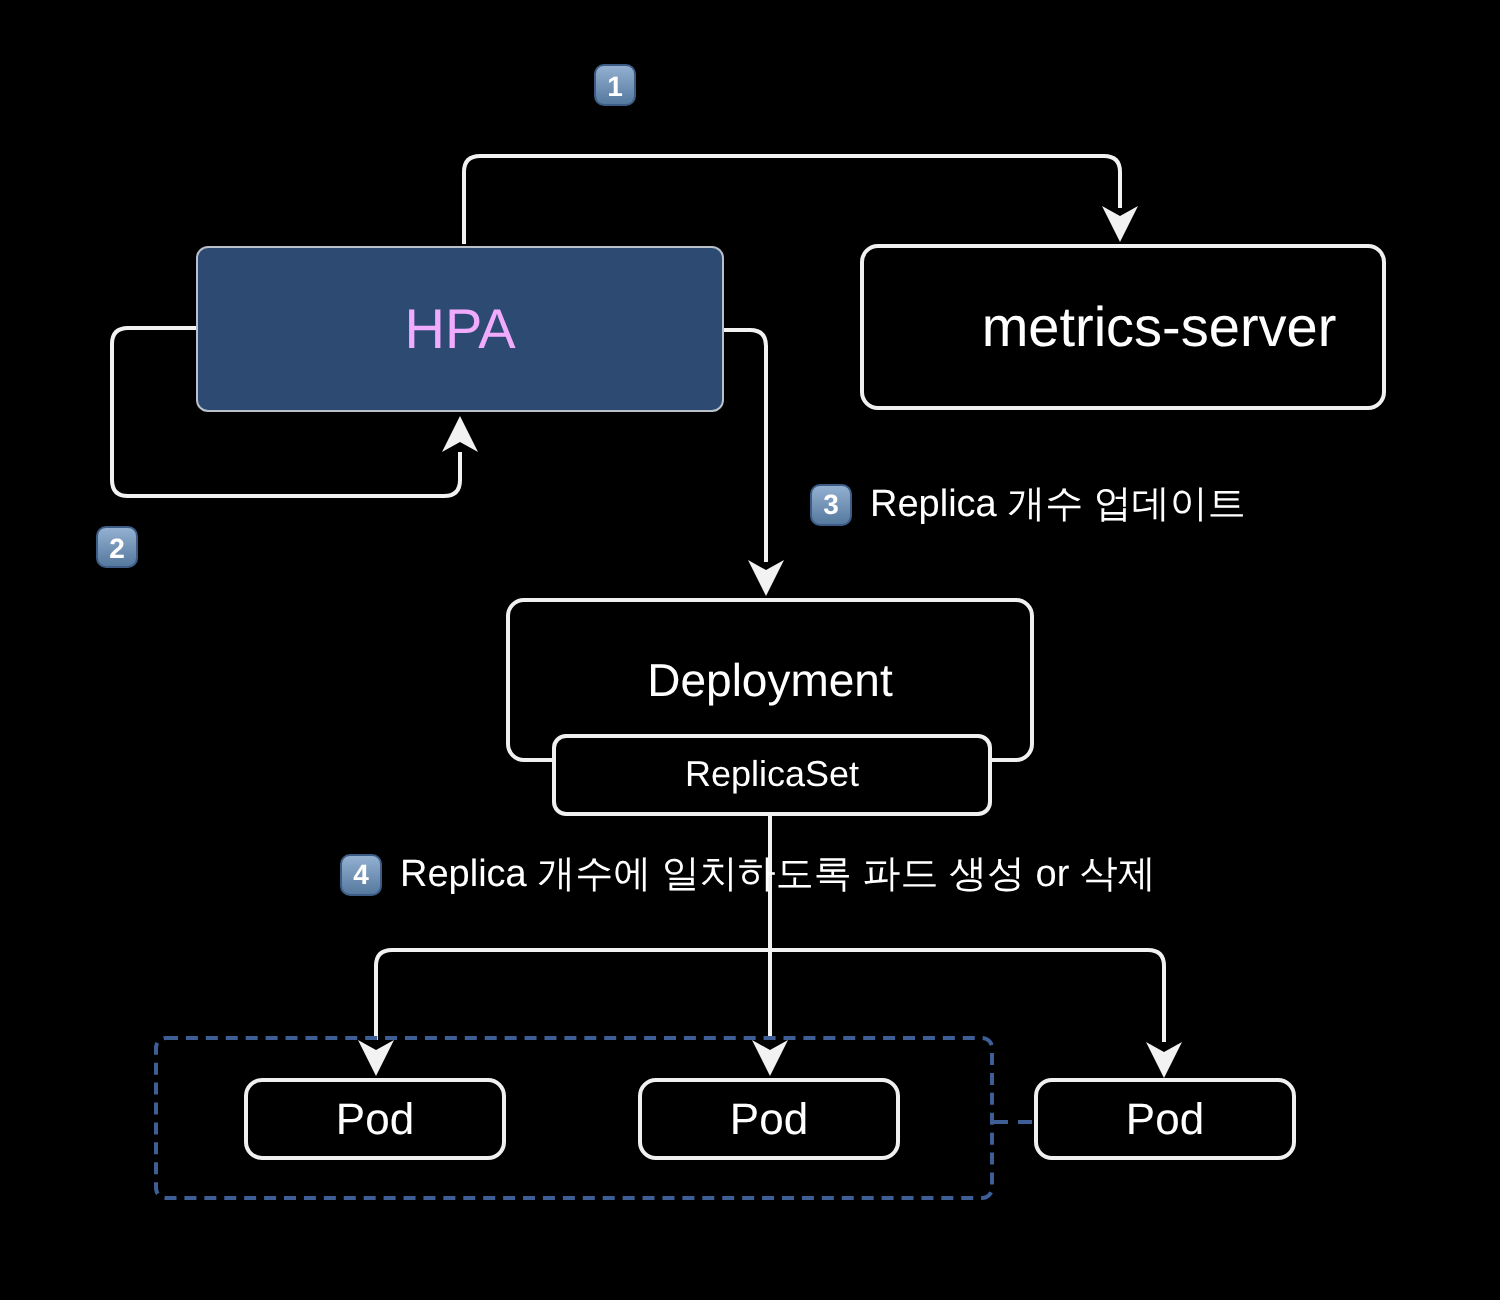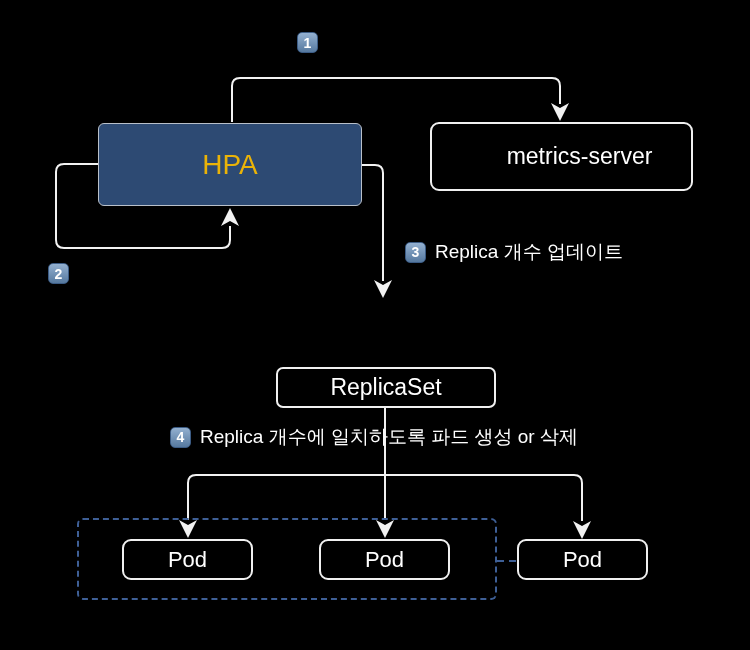--- a/index.html
+++ b/index.html
@@ -38,27 +38,27 @@
     border-radius: 9px;
     box-sizing: border-box;
     z-index: 2;
   }
   .node-hpa {
     left: 98px; top: 123px; width: 264px; height: 83px;
     background: var(--hpa-fill);
     border: 1.5px solid var(--hpa-border);
     border-radius: 6px;
     font-size: 28px;
-    color: #eab308;
+    color: #f0abfc;
   }
-  .node-metrics { left: 430px; top: 122px; width: 263px; height: 69px; font-size: 23px; padding-left: 36px; }
+  .node-metrics { left: 430px; top: 122px; width: 263px; height: 83px; font-size: 28px; padding-left: 36px; }
   .node-deployment { left: 253px; top: 299px; width: 264px; height: 82px; font-size: 23px; }
   .node-replicaset {
     left: 276px; top: 367px; width: 220px; height: 41px;
-    font-size: 23px; border-radius: 7px; z-index: 3;
+    font-size: 18px; border-radius: 7px; z-index: 3;
   }
   .node-pod { top: 539px; width: 131px; height: 41px; font-size: 22px; z-index: 3; }
   .node-pod-1 { left: 122px; }
   .node-pod-2 { left: 319px; }
   .node-pod-3 { left: 517px; }
   .cluster {
     position: absolute;
     left: 77px; top: 518px; width: 420px; height: 82px;
     border: 2px dashed var(--cluster-border);
     border-radius: 6px;
@@ -121,20 +121,23 @@
   <div class="cluster"></div>
 
   <div class="node node-hpa">
     <span>HPA</span>
   </div>
 
   <div class="node node-metrics">
     <span>metrics-server</span>
   </div>
 
+  <div class="node node-deployment">
+    <span>Deployment</span>
+  </div>
 
   <div class="node node-replicaset">
     <span>ReplicaSet</span>
   </div>
 
   <div class="node node-pod node-pod-1">
     <span>Pod</span>
   </div>
   <div class="node node-pod node-pod-2">
     <span>Pod</span>

